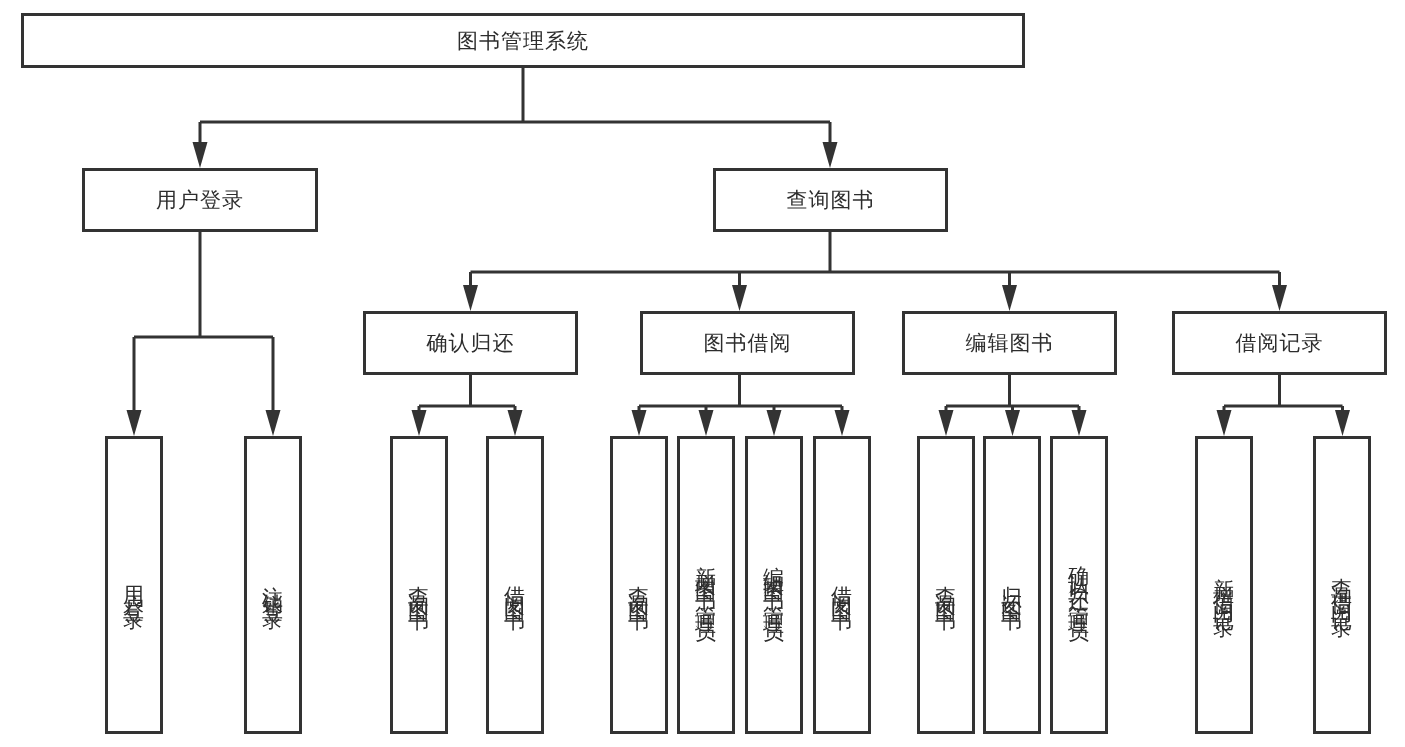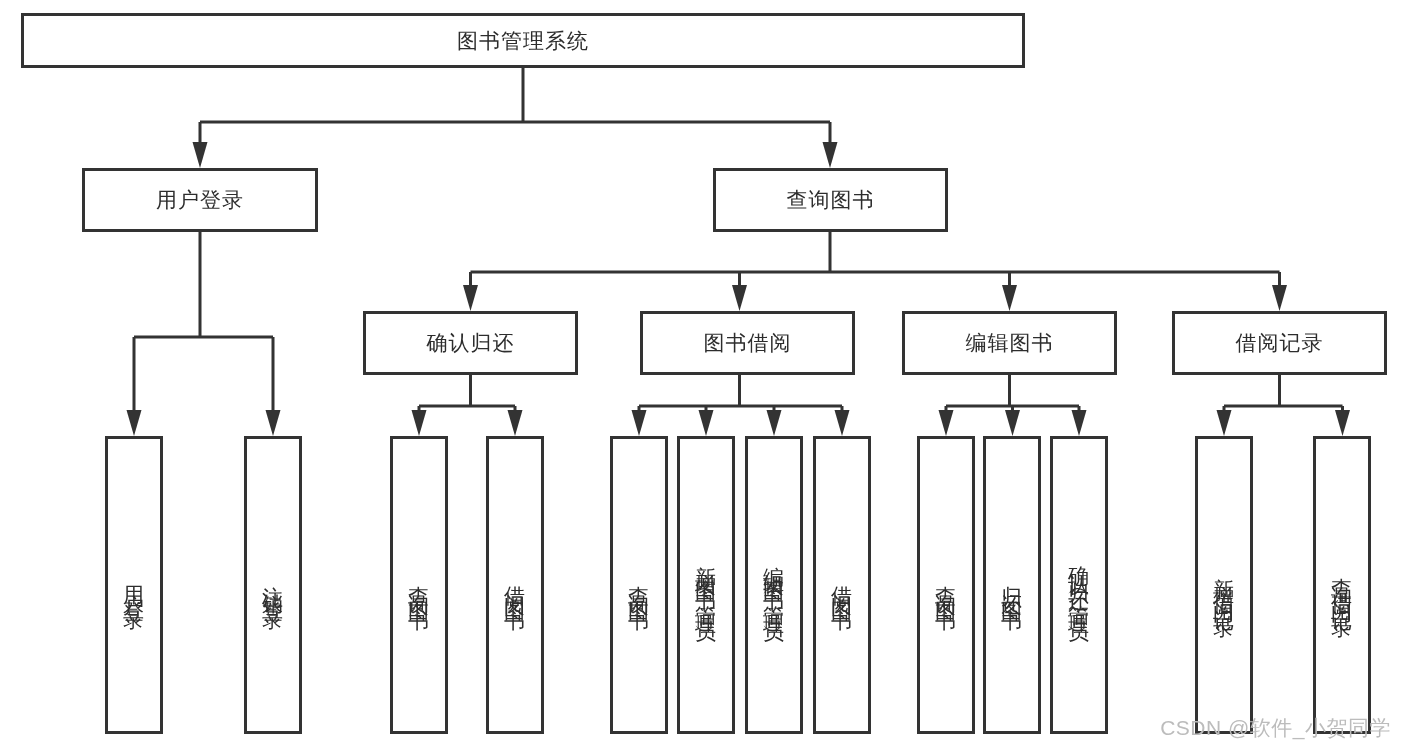--- a/index.html
+++ b/index.html
@@ -158,15 +158,14 @@
     <span>确认归还（管理员）</span>
   </div>
 
   <div class="leaf" style="left:1195px;">
     <span>新增借阅记录</span>
   </div>
   <div class="leaf" style="left:1313px;">
     <span>查询借阅记录</span>
   </div>
 
-  <div class="watermark">CSDN @软件_小贺同学</div>
 
 </div>
 
 </body></html>

